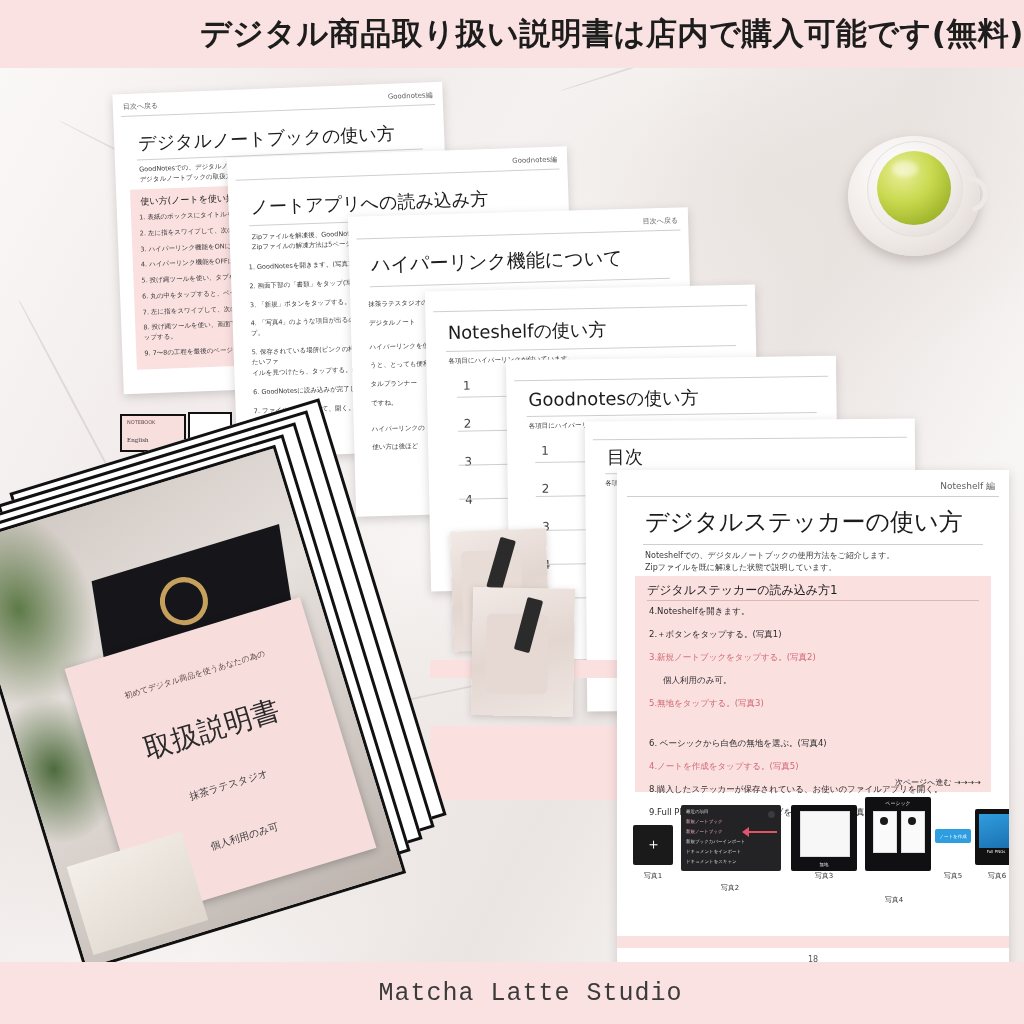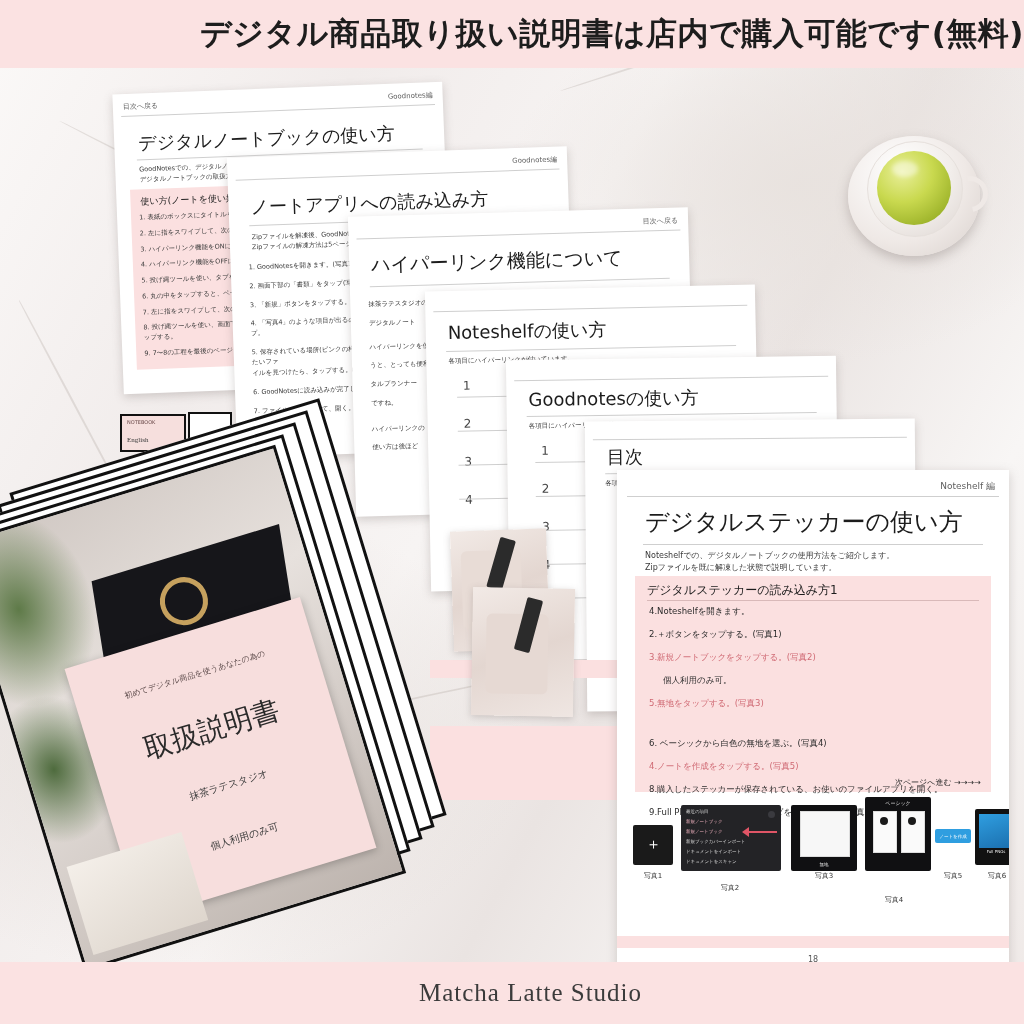--- a/index.html
+++ b/index.html
@@ -26,21 +26,21 @@
   }
   #banner .t{
     font-family:"DejaVu Sans", sans-serif;
     font-size:31px;font-weight:700;color:#1d1d1d;letter-spacing:.5px;white-space:nowrap;
   }
   
   #footer{
     position:absolute;left:0;bottom:0;width:1024px;height:62px;background:#fbe2e2;
     display:flex;align-items:center;justify-content:center;z-index:60;
   }
-  #footer .t{font-family:Liberation Serif, serif;font-size:25px;color:#3b3b3b;letter-spacing:1px;margin-left:37px;}
+  #footer .t{font-family:Liberation Mono, monospace;font-size:25px;color:#3b3b3b;letter-spacing:1px;margin-left:37px;}
   
   .page{
     position:absolute;background:#ffffff;
     box-shadow:0 3px 10px rgba(120,110,105,.30);
     overflow:hidden;
     font-family:"DejaVu Sans", sans-serif;
   }
   .page .tag{position:absolute;font-size:7px;color:#5f5f5f;}
   .page .h1{font-size:18px;color:#1c1c1c;font-weight:400;}
   .page .rule{position:absolute;height:1px;background:#cfcfcf;}

